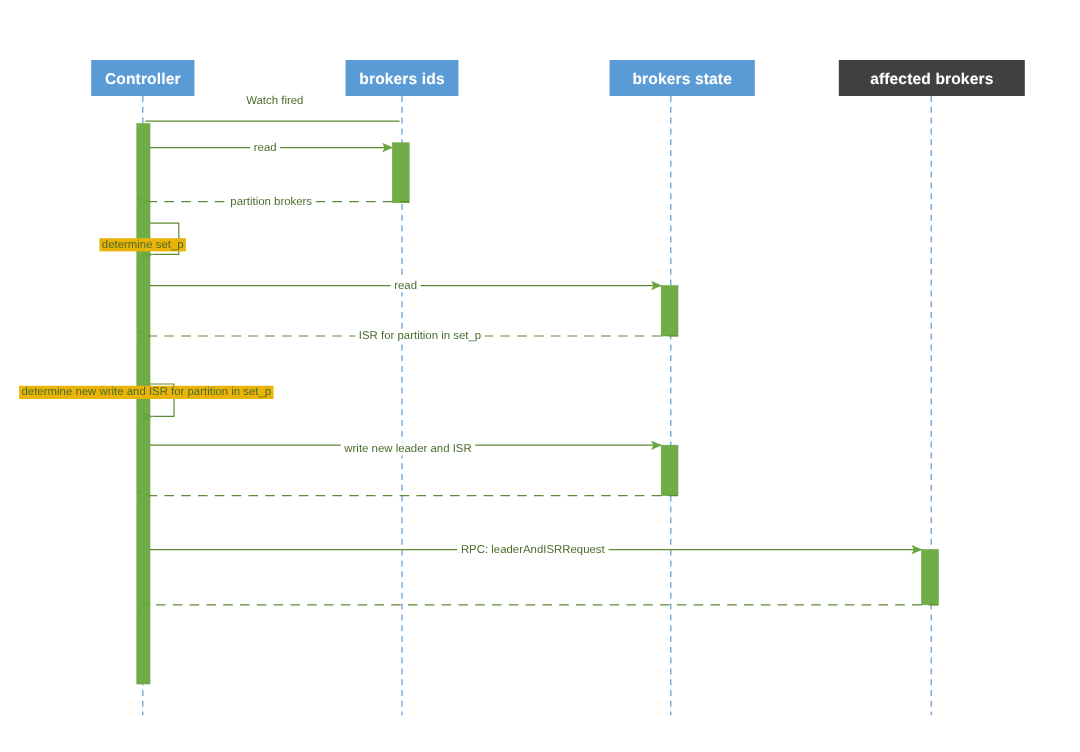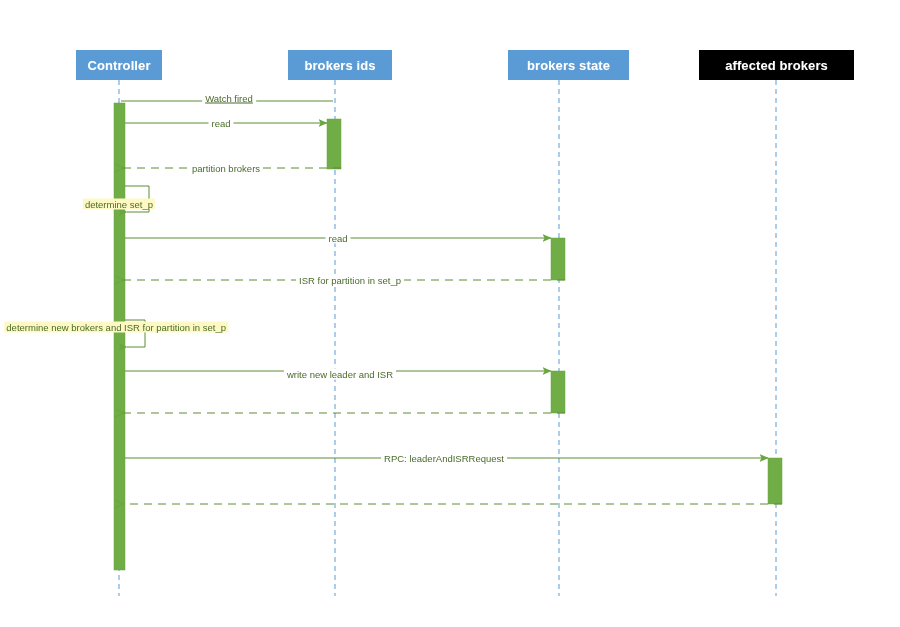--- a/index.html
+++ b/index.html
@@ -51,21 +51,21 @@
     padding: 0 3px;
     white-space: nowrap;
     transform: translate(-50%, -50%);
     line-height: 11px;
   }
   .self-label {
     position: absolute;
     font-size: 9.5px;
     color: #4a6b2a;
     font-family: "Liberation Sans", sans-serif;
-    background: #fef9c3;
+    background: #eab308;
     padding: 0 2px;
     white-space: nowrap;
     transform: translate(-100%, -50%);
     line-height: 11px;
   }
 </style>
 </head>
 <body>
 
 <div id="diagram-root">
@@ -110,35 +110,35 @@
     <g id="self-messages-group">
         <path d="M 125 186 L 149 186 L 149 212 L 127 212" fill="none" stroke="#5f8a35" stroke-width="1" marker-end="url(#arrow-solid-left)"></path>
         <path d="M 125 320 L 145 320 L 145 347 L 127 347" fill="none" stroke="#5f8a35" stroke-width="1" marker-end="url(#arrow-solid-left)"></path>
       </g>
   </svg>
 
   <div id="participants-layer">
       <div class="participant-box" style="left: 76px; top: 50px; width: 86px; height: 30px; background: rgb(91, 155, 213); color: rgb(255, 255, 255);">
         <span>Controller</span>
       </div>
-      <div class="participant-box" style="left: 288px; top: 50px; width: 104px; height: 30px; background: rgb(91, 155, 213); color: rgb(255, 255, 255);">
+      <div class="participant-box" style="left: 288px; top: 50px; width: 94px; height: 30px; background: rgb(91, 155, 213); color: rgb(255, 255, 255);">
         <span>brokers ids</span>
       </div>
       <div class="participant-box" style="left: 508px; top: 50px; width: 121px; height: 30px; background: rgb(91, 155, 213); color: rgb(255, 255, 255);">
         <span>brokers state</span>
       </div>
-      <div class="participant-box" style="left: 699px; top: 50px; width: 155px; height: 30px; background: #000000; color: rgb(255, 255, 255);">
+      <div class="participant-box" style="left: 699px; top: 50px; width: 155px; height: 30px; background: #404040; color: rgb(255, 255, 255);">
         <span>affected brokers</span>
       </div>
     </div>
   <div id="labels-layer">
-      <div class="msg-label" style="left: 229px; top: 98px; color: rgb(74, 107, 42); text-decoration: underline;">Watch fired</div>
+      <div class="msg-label" style="left: 229px; top: 84px; color: rgb(74, 107, 42);">Watch fired</div>
       <div class="msg-label" style="left: 221px; top: 123px; color: rgb(74, 107, 42);">read</div>
       <div class="msg-label" style="left: 226px; top: 168px; color: rgb(74, 107, 42);">partition brokers</div>
       <div class="msg-label" style="left: 338px; top: 238px; color: rgb(74, 107, 42);">read</div>
       <div class="msg-label" style="left: 339px; top: 280px; color: rgb(74, 107, 42); margin-left: 11px;">ISR for partition in set_p</div>
       <div class="msg-label" style="left: 340px; top: 374px; color: rgb(74, 107, 42);">write new leader and ISR</div>
       <div class="msg-label" style="left: 444px; top: 458px; color: rgb(74, 107, 42);">RPC: leaderAndISRRequest</div>
       <div class="self-label" style="left: 155px; top: 204px; color: rgb(74, 107, 42);">determine set_p</div>
-      <div class="self-label" style="left: 228px; top: 327px; color: rgb(74, 107, 42);">determine new brokers and ISR for partition in set_p</div>
+      <div class="self-label" style="left: 228px; top: 327px; color: rgb(74, 107, 42);">determine new write and ISR for partition in set_p</div>
     </div>
 
 </div>
 
 </body></html>

